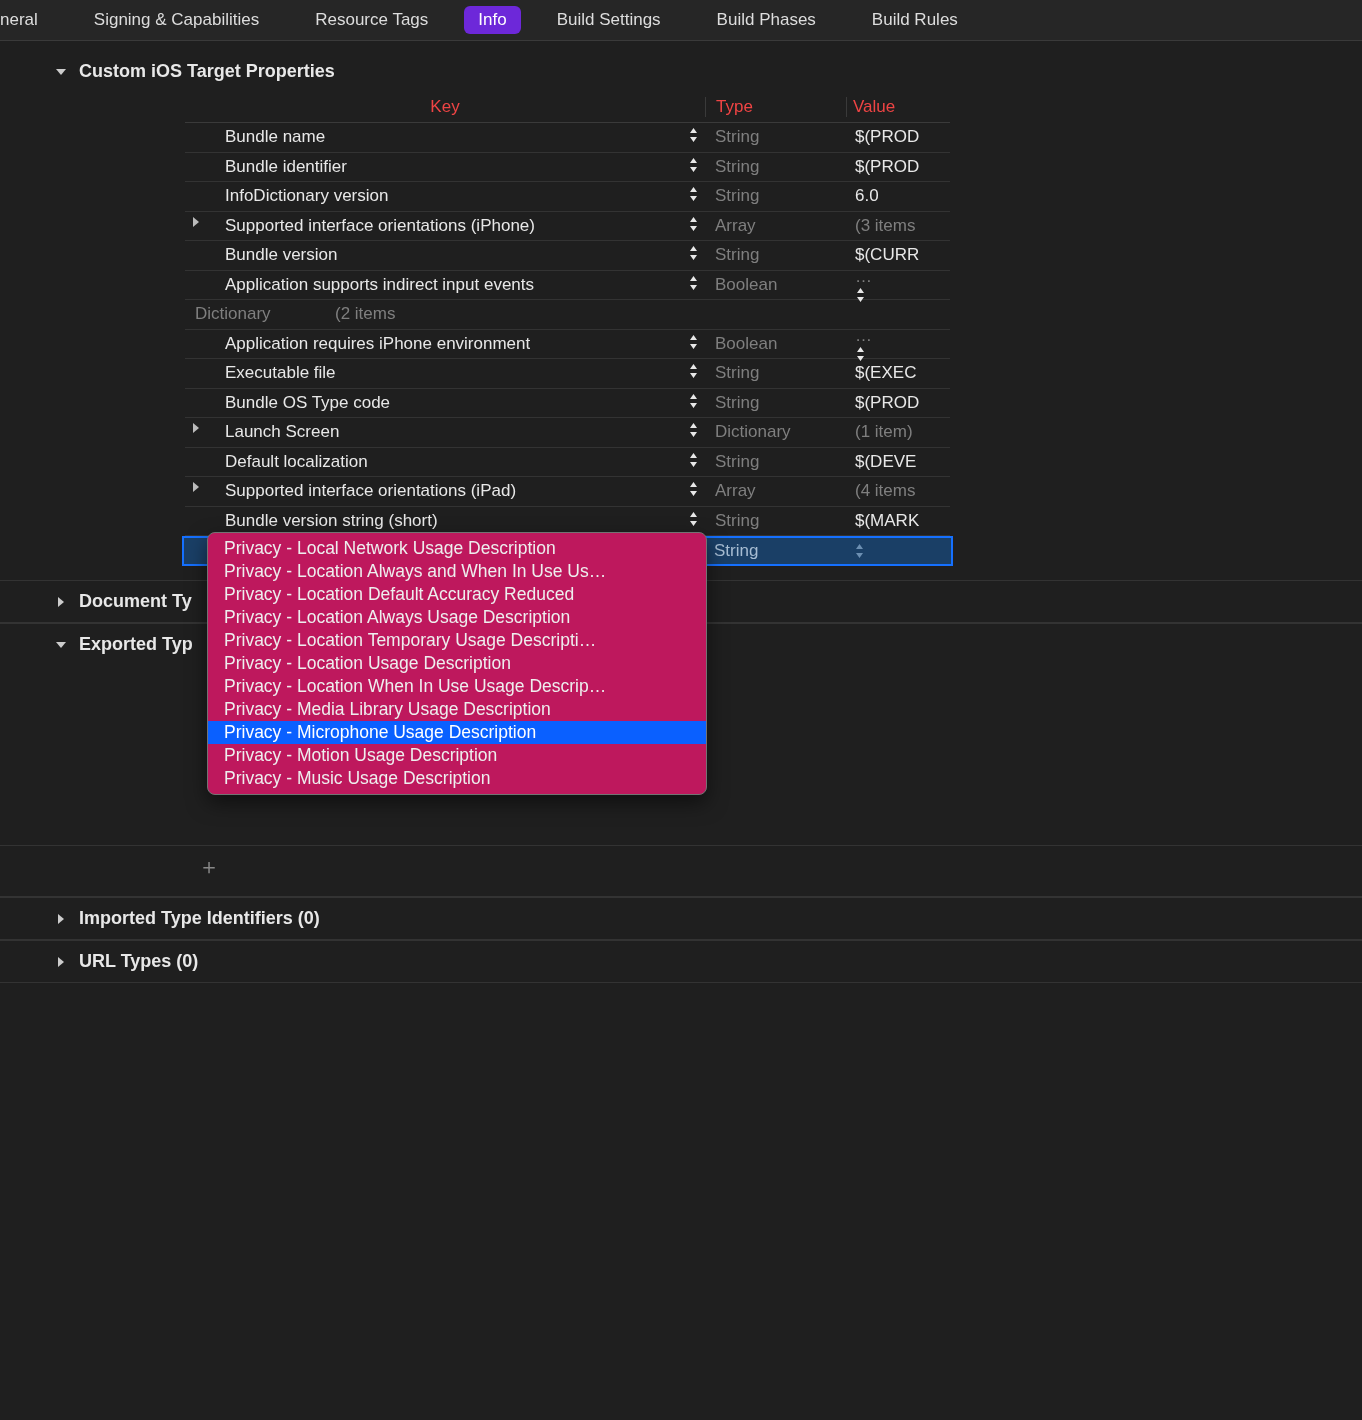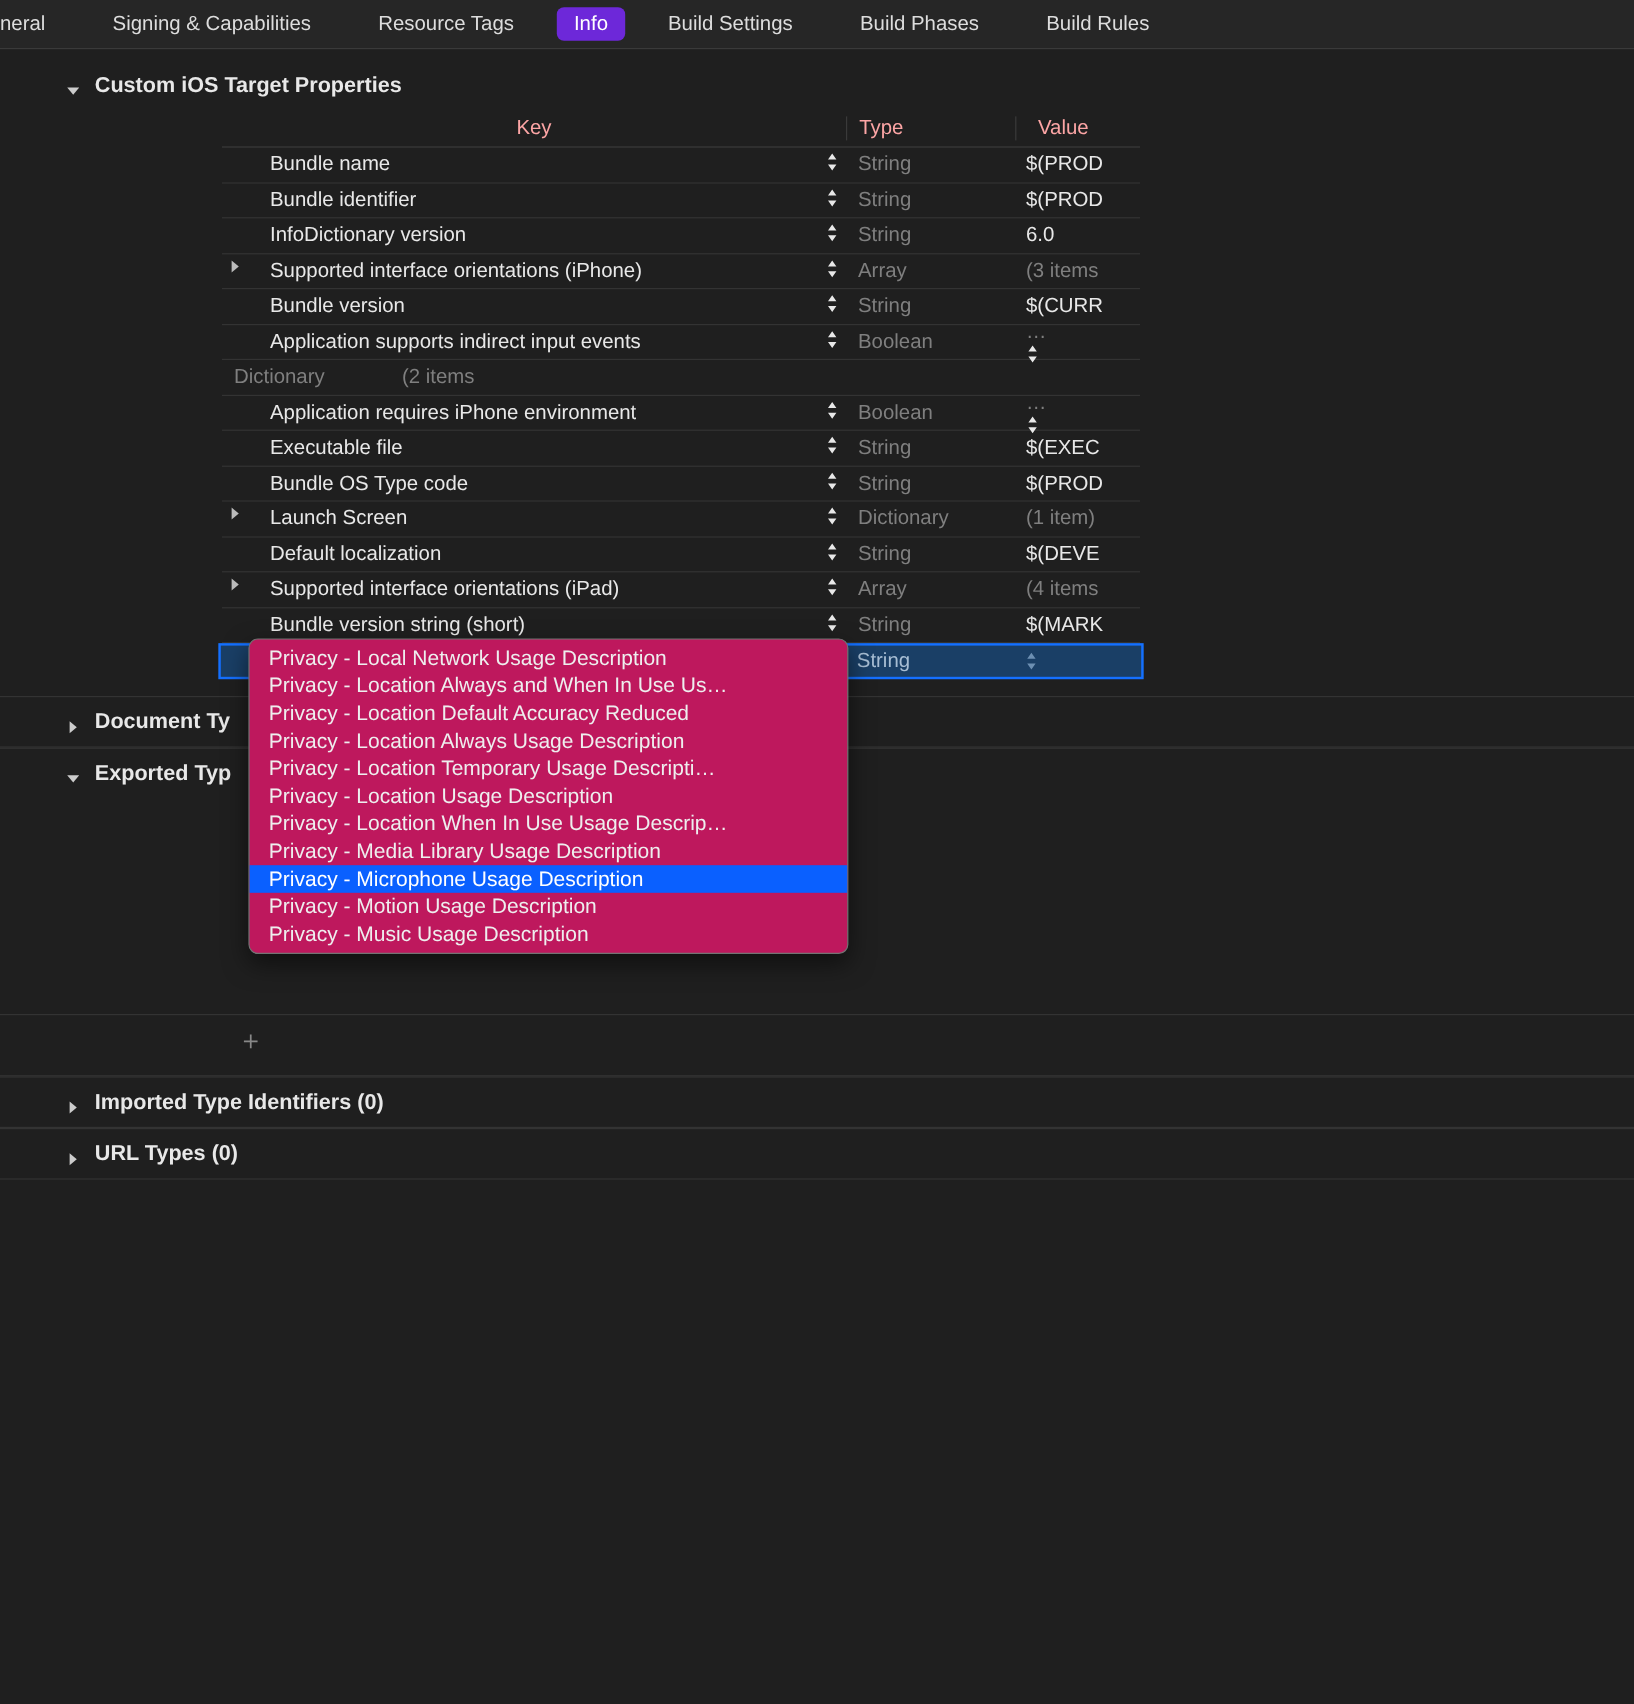--- a/index.html
+++ b/index.html
@@ -1,29 +1,29 @@
 <!DOCTYPE html>
 <html><head>
 <meta charset="utf-8">
 <style>
   html,body{margin:0;padding:0;background:#1f1f1f;color:#ddd;font-family:-apple-system,BlinkMacSystemFont,"Segoe UI",Helvetica,Arial,sans-serif;font-size:17px;overflow:hidden;width:1362px;height:1420px}
   .tabbar{display:flex;align-items:center;height:40px;border-bottom:1px solid #3a3a3a;padding-left:0px;gap:16px;background:#262626}
   .tab{padding:5px 20px;color:#ddd;font-size:17px;white-space:nowrap}
   .tab-partial{padding-left:0}
   .tab.active{background:#6d28d9;border-radius:6px;color:#fff;padding:4px 14px}
-  .section{display:flex;align-items:flex-end;padding:10px 0 10px 55px;border-top:1px solid #333;margin-top:18px}
+  .section{display:flex;align-items:center;padding:10px 0 10px 55px;border-top:1px solid #333;margin-top:18px}
   .section:first-of-type{margin-top:10px;border-top:none}
   .section .disclosure{margin-right:12px;display:inline-flex;color:#ccc}
   .section-title{font-weight:700;color:#e8e8e8;font-size:18px}
   .table{margin-left:185px;width:765px;position:relative}
   .thead{display:flex;border-bottom:1px solid #3a3a3a;height:30px;align-items:center}
-  .th{color:#fca5a5;font-size:17px}
+  .th{color:#ef4444;font-size:17px}
   .th-key{flex:0 0 520px;text-align:center}
   .th-type{flex:0 0 130px;border-left:1px solid #3a3a3a;padding-left:10px}
-  .th-val{flex:1;border-left:1px solid #3a3a3a;padding-left:18px}
+  .th-val{flex:1;border-left:1px solid #3a3a3a;padding-left:6px}
   .row{display:flex;align-items:center;height:28.5px;border-bottom:1px solid #333}
   .cell-key{flex:0 0 520px;display:flex;align-items:flex-start;position:relative}
   .disc{width:22px;display:inline-flex;justify-content:center;color:#bbb}
   .keytext{padding-left:40px;color:#e8e8e8;white-space:nowrap;overflow:hidden;text-overflow:clip}
   .row .disc+.keytext{padding-left:18px}
   .stepper{position:absolute;right:6px;color:#e8e8e8}
   .cell-type{flex:0 0 130px;padding-left:10px;color:#7f7f7f}
   .cell-val{flex:1;padding-left:10px;color:#e8e8e8;white-space:nowrap;overflow:hidden}
   .cell-val.dim{color:#7f7f7f}
   .bool-val .stepper{position:static;margin-left:10px}

